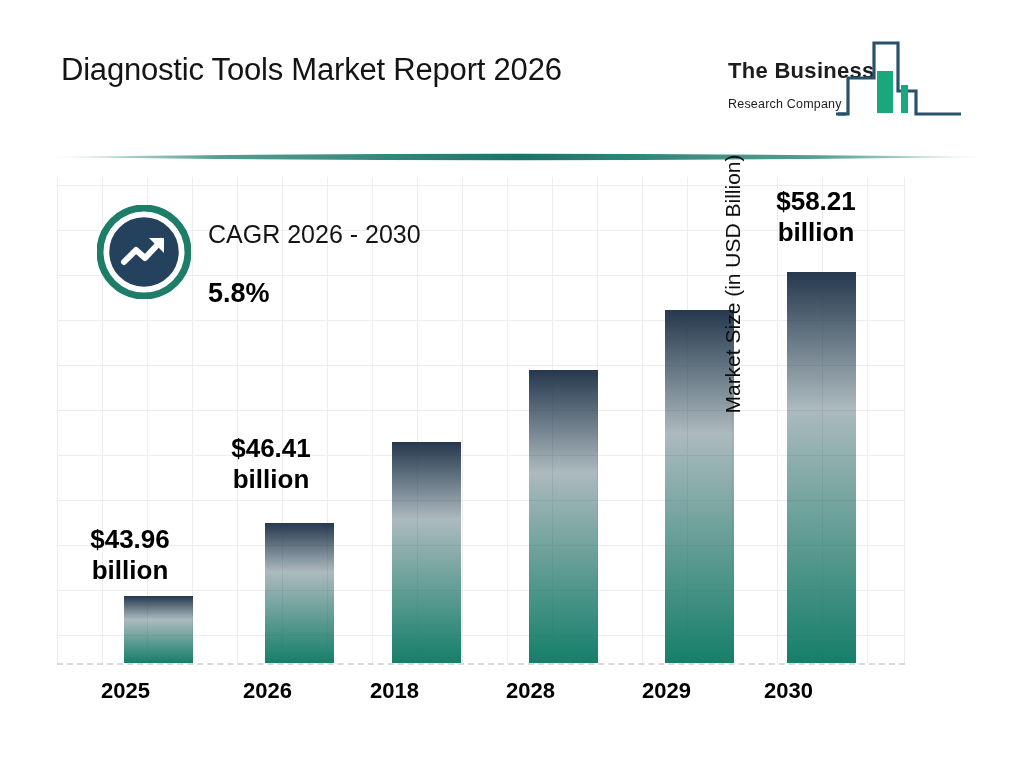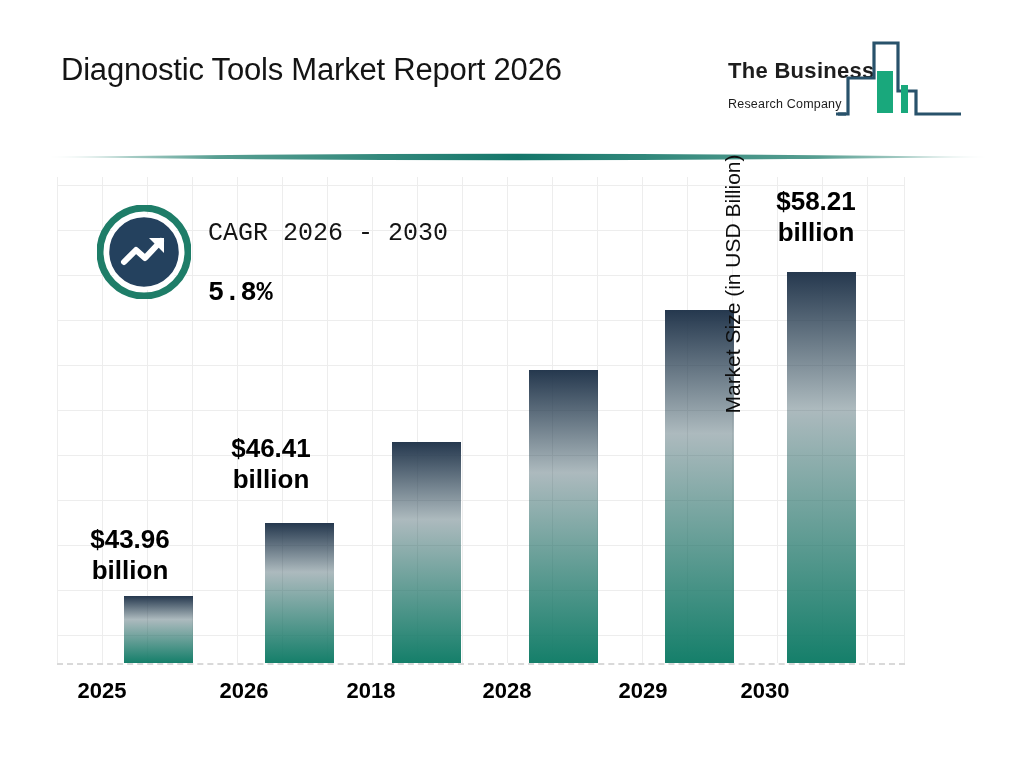--- a/index.html
+++ b/index.html
@@ -133,21 +133,21 @@
     color: #000000;
     white-space: nowrap;
   }
   .value-label .amount { display: block; }
   .value-label .unit { display: block; }
 
   
   .x-tick {
     position: absolute;
     top: 678px;
-    text-align: center;
+    text-align: right;
     font-size: 22px;
     font-weight: bold;
     color: #000000;
   }
 
   
   #y-axis-title {
     position: absolute;
     left: 901px;
     top: 264px;
@@ -161,21 +161,20 @@
     white-space: nowrap;
   }
 
   
   #cagr {
     position: absolute;
     left: 97px;
     top: 205px;
     width: 400px;
     height: 100px;
-    font-family: Liberation Mono, monospace;
   }
   #cagr-badge {
     position: absolute;
     left: 0px;
     top: 0px;
   }
   #cagr-text {
     position: absolute;
     left: 111px;
     top: 14px;

